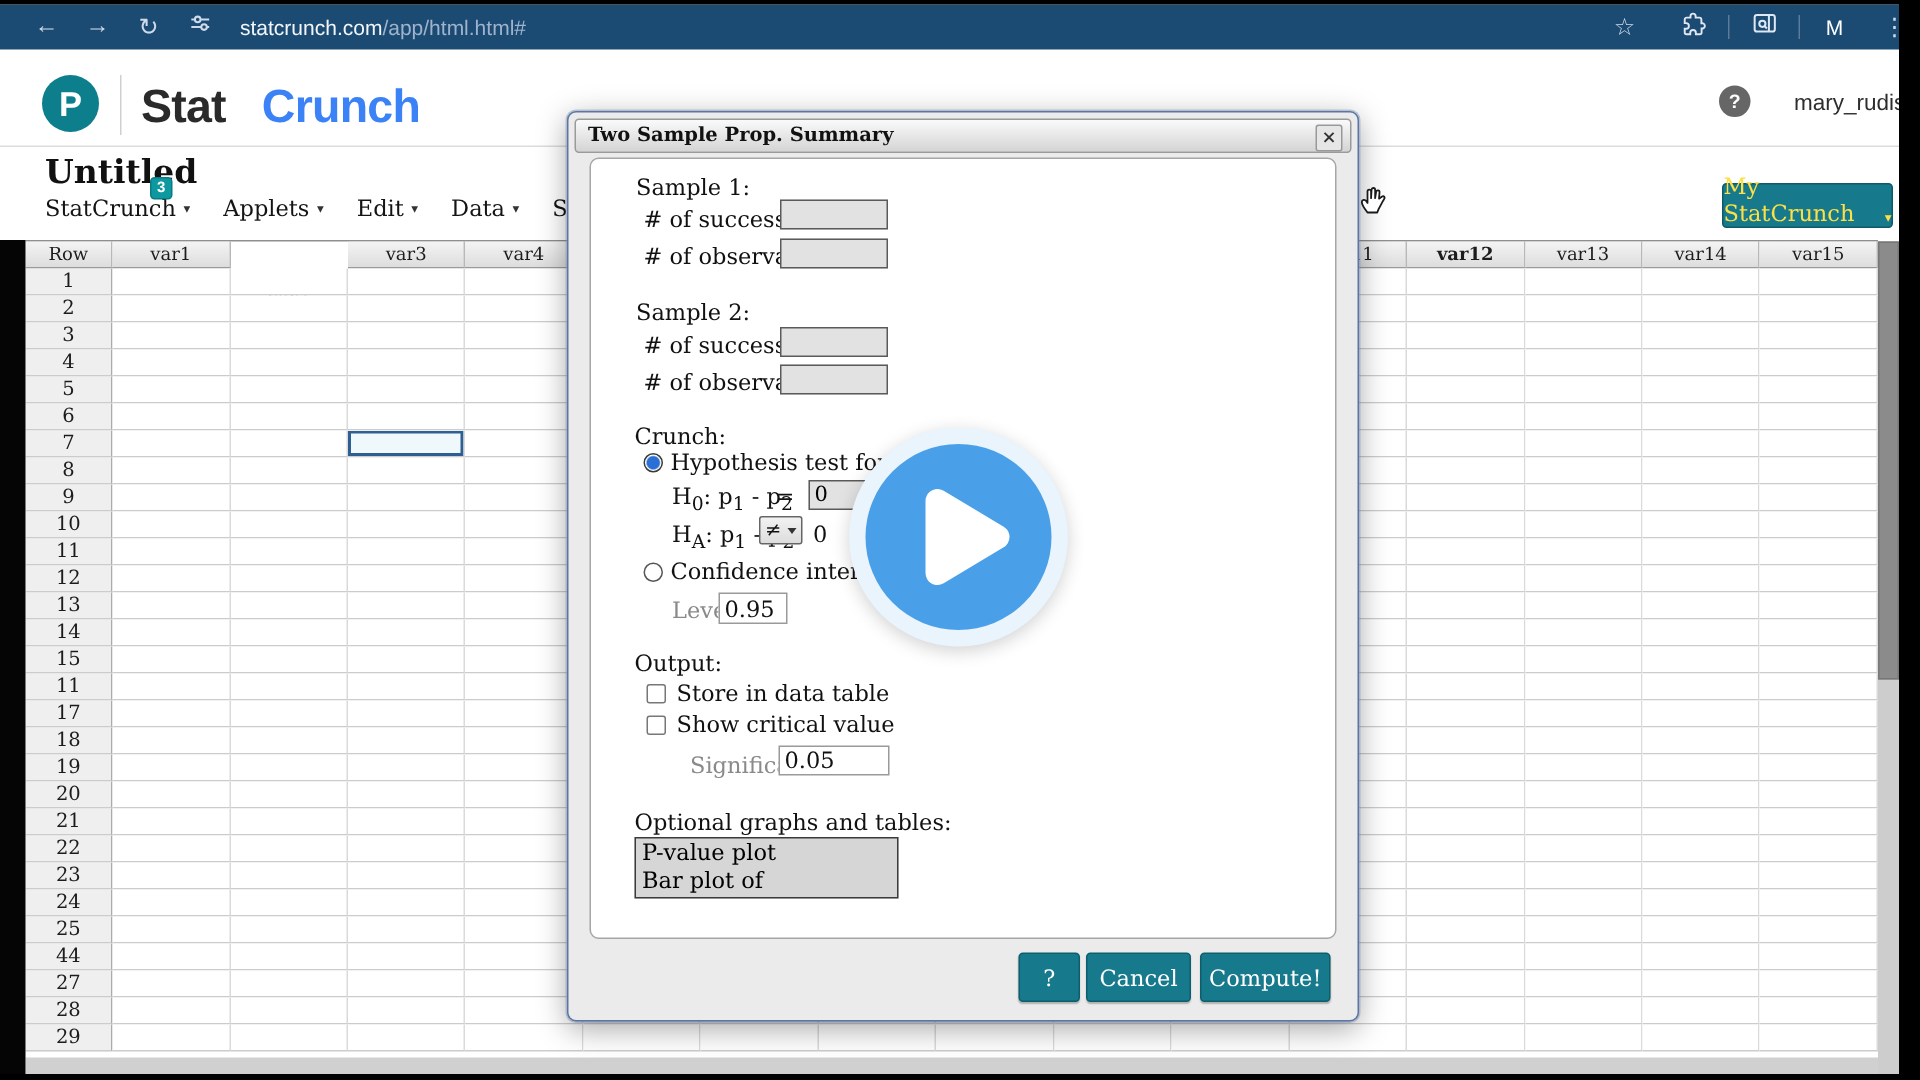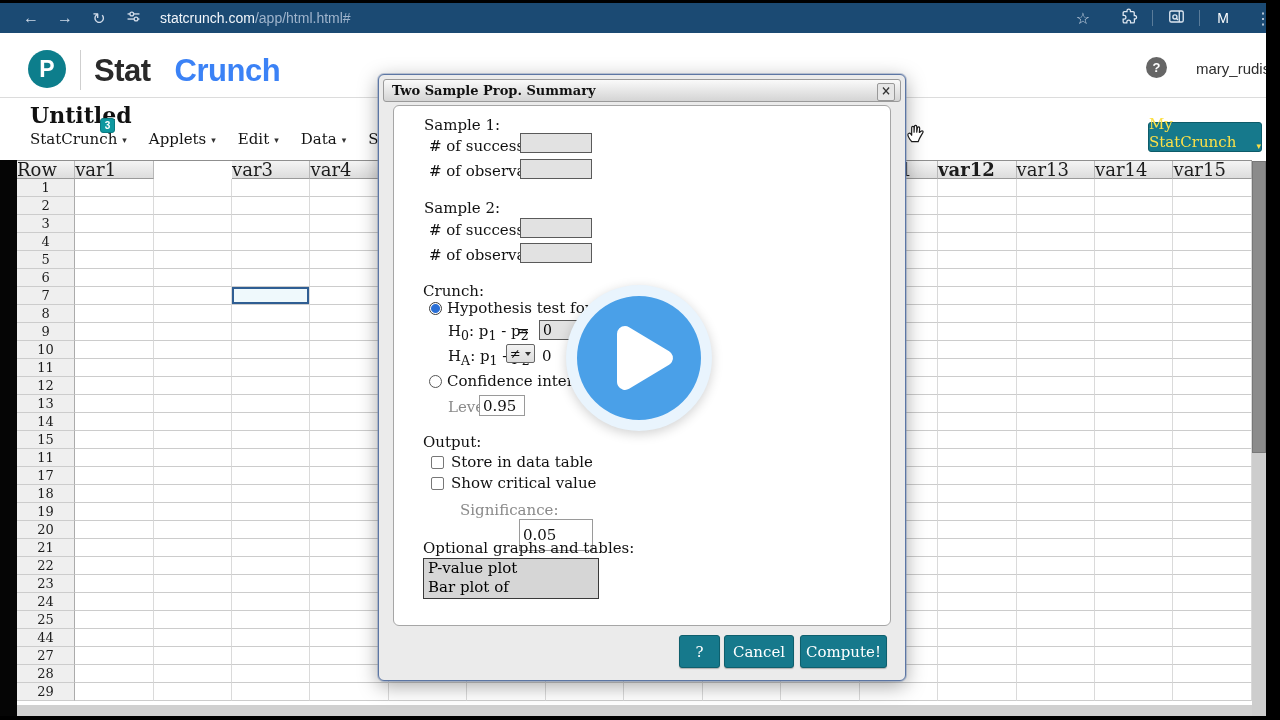--- a/index.html
+++ b/index.html
@@ -48,22 +48,22 @@
   .my-sc-btn{position:absolute;left:1148px;top:122px;width:112px;height:28px;background:#16798c;
              border:1px solid #0d5b69;border-radius:3px;color:#fde047;font-size:15px;display:flex;
              align-items:flex-end;justify-content:center;gap:5px;z-index:20;}
   .my-sc-btn .caret{font-size:9px;}
 
   
   .grid-wrap{position:absolute;left:17px;top:160px;width:1235px;height:556px;overflow:hidden;
              border-top:1px solid #8f8f8f;z-index:5;}
   .grid-row{display:flex;height:18px;}
   .hcell{box-sizing:border-box;height:18px;background:linear-gradient(#f4f4f4,#dddddd);
-         border-right:1px solid #b8b8b8;border-bottom:1px solid #9a9a9a;text-align:left;
-         font-size:18px;color:#1c1c1c;line-height:17px;}
+         border-right:1px solid #b8b8b8;border-bottom:1px solid #9a9a9a;text-align:center;
+         font-size:12px;color:#1c1c1c;line-height:17px;}
   .rcell{box-sizing:border-box;width:60px;height:18px;background:#efefef;border-right:1px solid #ababab;
          border-bottom:1px solid #cccccc;text-align:center;font-size:13px;color:#1c1c1c;line-height:17px;}
   .cell{box-sizing:border-box;width:81px;height:18px;background:#fff;border-right:1px solid #dadada;
         border-bottom:1px solid #cccccc;}
   .cell.selected{box-shadow:inset 0 0 0 2px #2f5e93;background:#eff9fc;}
   .vscroll{position:absolute;left:1252px;top:161px;width:14px;height:555px;background:#cdcdcd;z-index:15;}
   .vscroll .thumb{position:absolute;left:0;top:0;width:14px;height:292px;background:#8b8b8b;border:1px solid #777;box-sizing:border-box;}
   .hdim{position:absolute;left:17px;top:705px;width:1235px;height:11px;background:rgba(150,150,150,.45);z-index:16;}
 
   
@@ -774,21 +774,21 @@
       <div class="abs" style="left:53px;top:266px">Confidence interval for p<sub>1</sub> - p<sub>2</sub></div>
       <div class="abs gray" style="left:54px;top:292px">Level:</div>
       <input class="abs white-input" style="left: 85px; top: 289px; width: 46px; height: 21px;" value="0.95">
 
       <div class="abs bold" style="left:29px;top:327px">Output:</div>
       <span class="abs checkbox" style="left:37px;top:350px"></span>
       <div class="abs" style="left:57px;top:347px">Store in data table</div>
       <span class="abs checkbox" style="left:37px;top:371px"></span>
       <div class="abs" style="left:57px;top:368px">Show critical value</div>
       <div class="abs gray" style="left:66px;top:395px">Significance:</div>
-      <input class="abs white-input" style="left: 125px; top: 413px; width: 74px; height: 32px;" value="0.05">
+      <input class="abs white-input" style="left: 125px; top: 391px; width: 74px; height: 20px;" value="0.05">
 
       <div class="abs bold" style="left:29px;top:433px">Optional graphs and tables:</div>
       <div class="abs listbox" style="left:29px;top:452px" id="listbox">
           <div class="opt">P-value plot</div>
           <div class="opt">Bar plot of proportions</div>
         </div>
     </div>
     <div class="dlg-btn" style="left:300px;width:39px">?</div>
     <div class="dlg-btn" style="left:345px;width:68px">Cancel</div>
     <div class="dlg-btn" style="left:421px;width:85px">Compute!</div>

